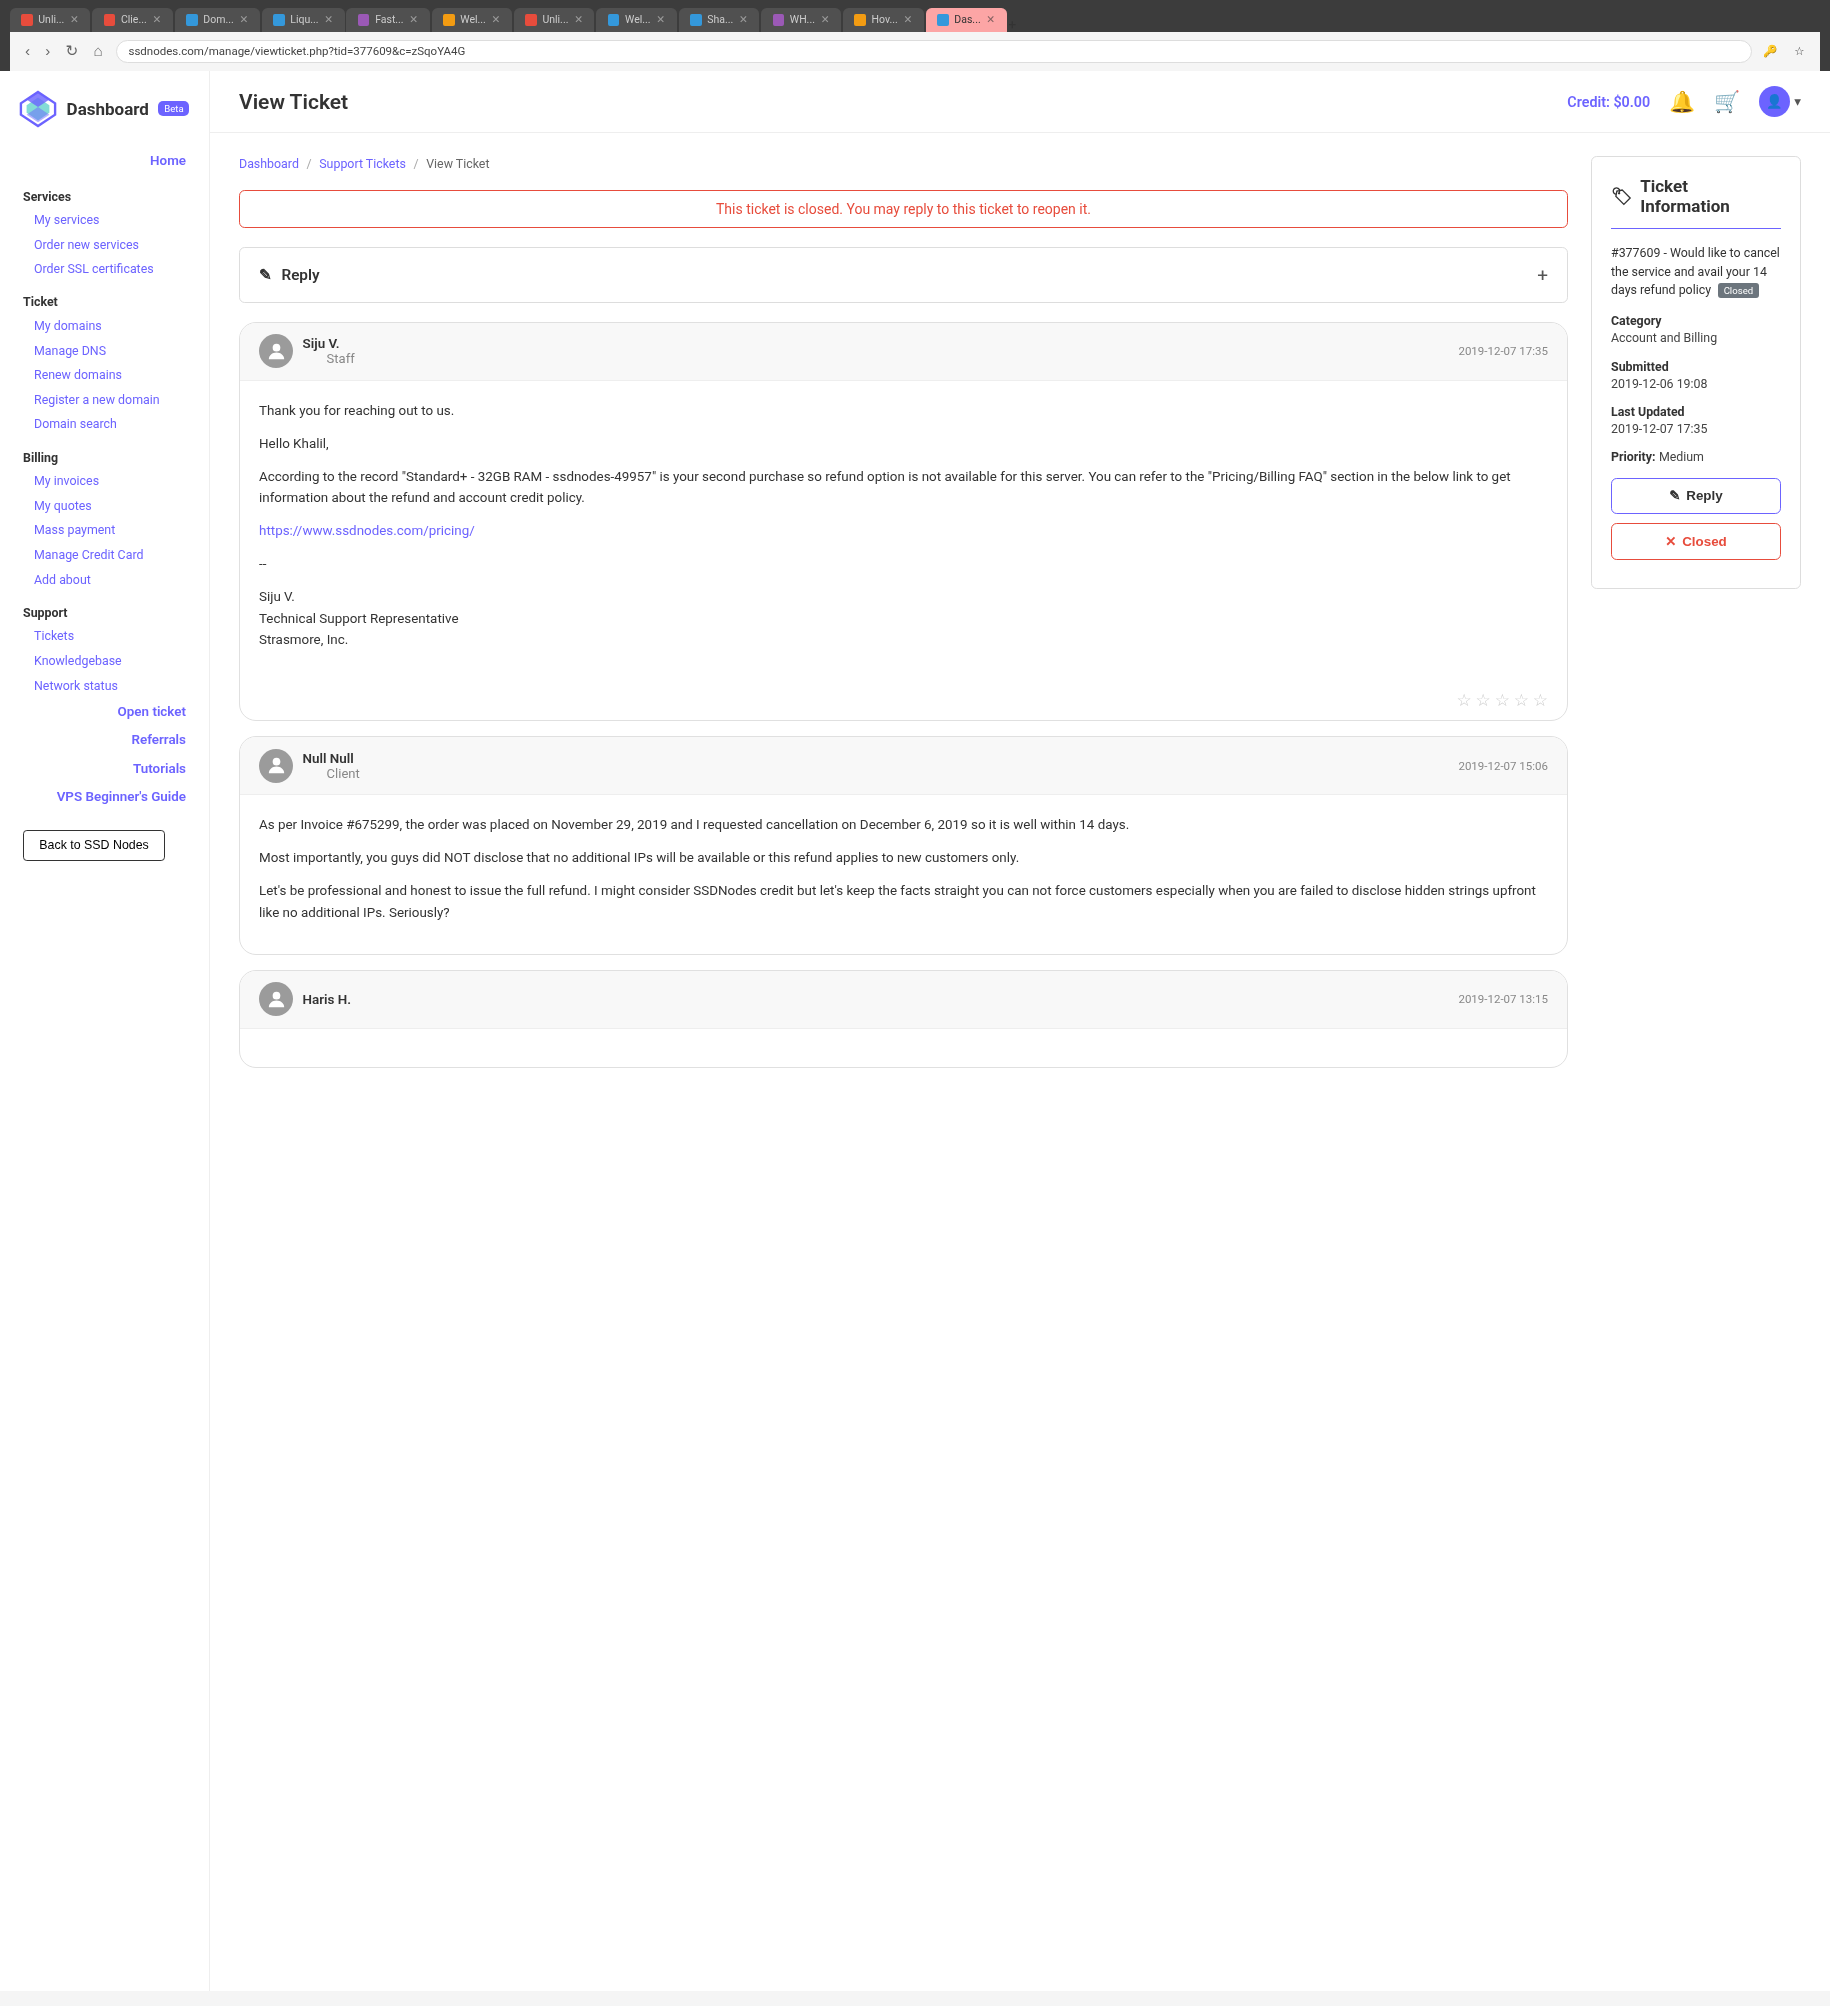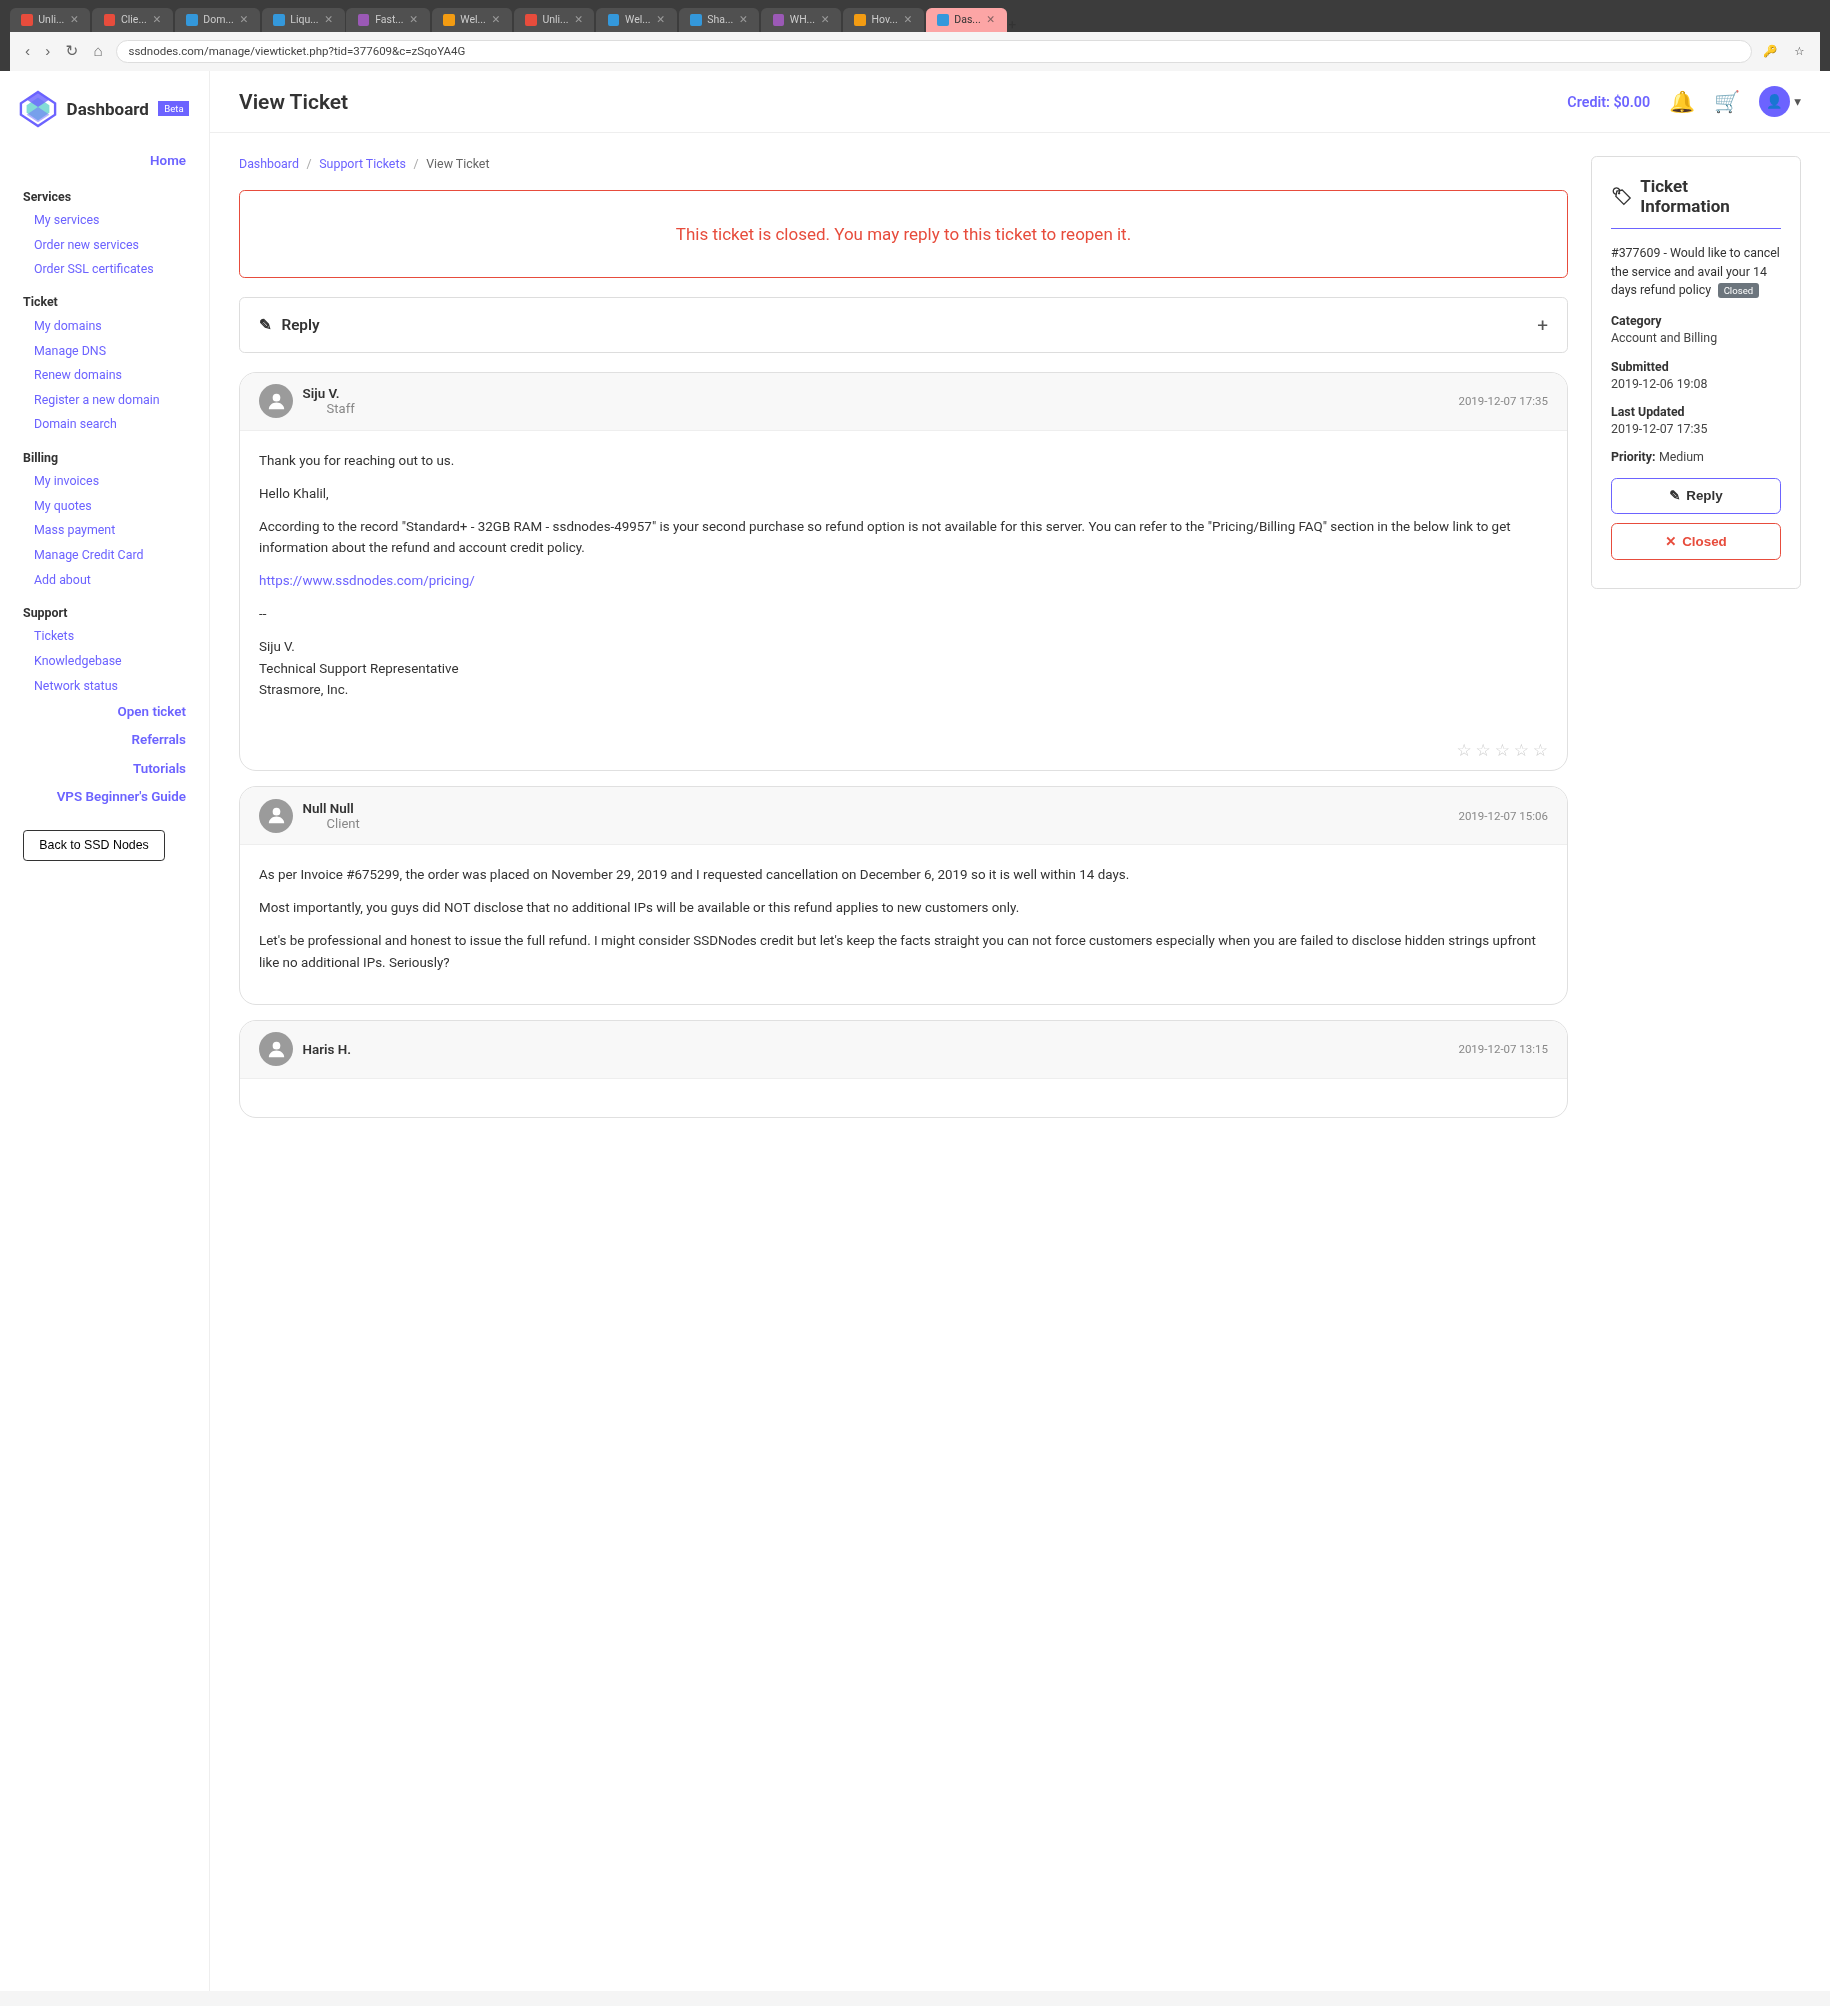--- a/index.html
+++ b/index.html
@@ -51,21 +51,21 @@
     .content-area { flex: 1; padding: 23px 29px; display: flex; gap: 23px; }
     .content-main { flex: 1; }
     .content-sidebar { width: 210px; min-width: 210px; }
 
     
     .breadcrumb { display: flex; align-items: center; gap: 7.6px; margin-bottom: 19px; font-size: 12.4px; color: #666; }
     .breadcrumb a { color: #6c63ff; text-decoration: none; }
     .breadcrumb-sep { color: #aaa; }
 
     
-    .ticket-closed-alert { border: 1px solid #e74c3c; border-radius: 5.7px; padding: 33px 19px; margin-bottom: 19px; color: #e74c3c; text-align: center; font-size: 17px; }
+    .ticket-closed-alert { border: 1px solid #e74c3c; border-radius: 5.7px; padding: 10px 19px; margin-bottom: 19px; color: #e74c3c; text-align: center; font-size: 14px; }
 
     
     .reply-box { border: 1px solid #ddd; border-radius: 5.7px; padding: 15.3px 19px; margin-bottom: 19px; display: flex; align-items: center; justify-content: space-between; cursor: pointer; background: white; }
     .reply-box-left { display: flex; align-items: center; gap: 9.6px; font-size: 15.3px; font-weight: 600; }
     .reply-box-plus { font-size: 19px; color: #555; }
 
     
     .message-card { border: 1px solid #e0e0e0; border-radius: 17px; margin-bottom: 15.3px; background: white; overflow: hidden; }
     .message-header { background: #f8f8f8; padding: 11.5px 19px; display: flex; align-items: center; justify-content: space-between; border-bottom: 1px solid #eee; }
     .message-author { display: flex; align-items: center; gap: 9.6px; }
@@ -181,21 +181,21 @@
 
   <div class="sidebar">
     <div class="sidebar-logo">
       <svg class="logo-svg" viewBox="0 0 40 40">
         <polygon points="20,2 38,14 38,26 20,38 2,26 2,14" fill="none" stroke="#6c63ff" stroke-width="2.5"></polygon>
         <polygon points="20,8 32,16 32,24 20,32 8,24 8,16" fill="#4ecdc4" opacity="0.7"></polygon>
         <polygon points="20,2 32,10 20,18 8,10" fill="#6c63ff" opacity="0.8"></polygon>
         <polygon points="20,18 32,26 20,34 8,26" fill="#6c63ff" opacity="0.5"></polygon>
       </svg>
       <span style="font-size:17px;font-weight:700;">Dashboard</span>
-      <span style="background:#6c63ff;color:white;font-size:9.6px;padding:1.9px 5.7px;border-radius:0;">Beta</span>
+      <span style="background:#6c63ff;color:white;font-size:9.6px;padding:1.9px 5.7px;border-radius:5px;">Beta</span>
     </div>
 
     <a class="sidebar-link-bold">Home</a>
     
     <div class="sidebar-section-title">Services</div>
     <a class="sidebar-link">My services</a>
     <a class="sidebar-link">Order new services</a>
     <a class="sidebar-link">Order SSL certificates</a>
 
     <div class="sidebar-section-title">Ticket</div>

